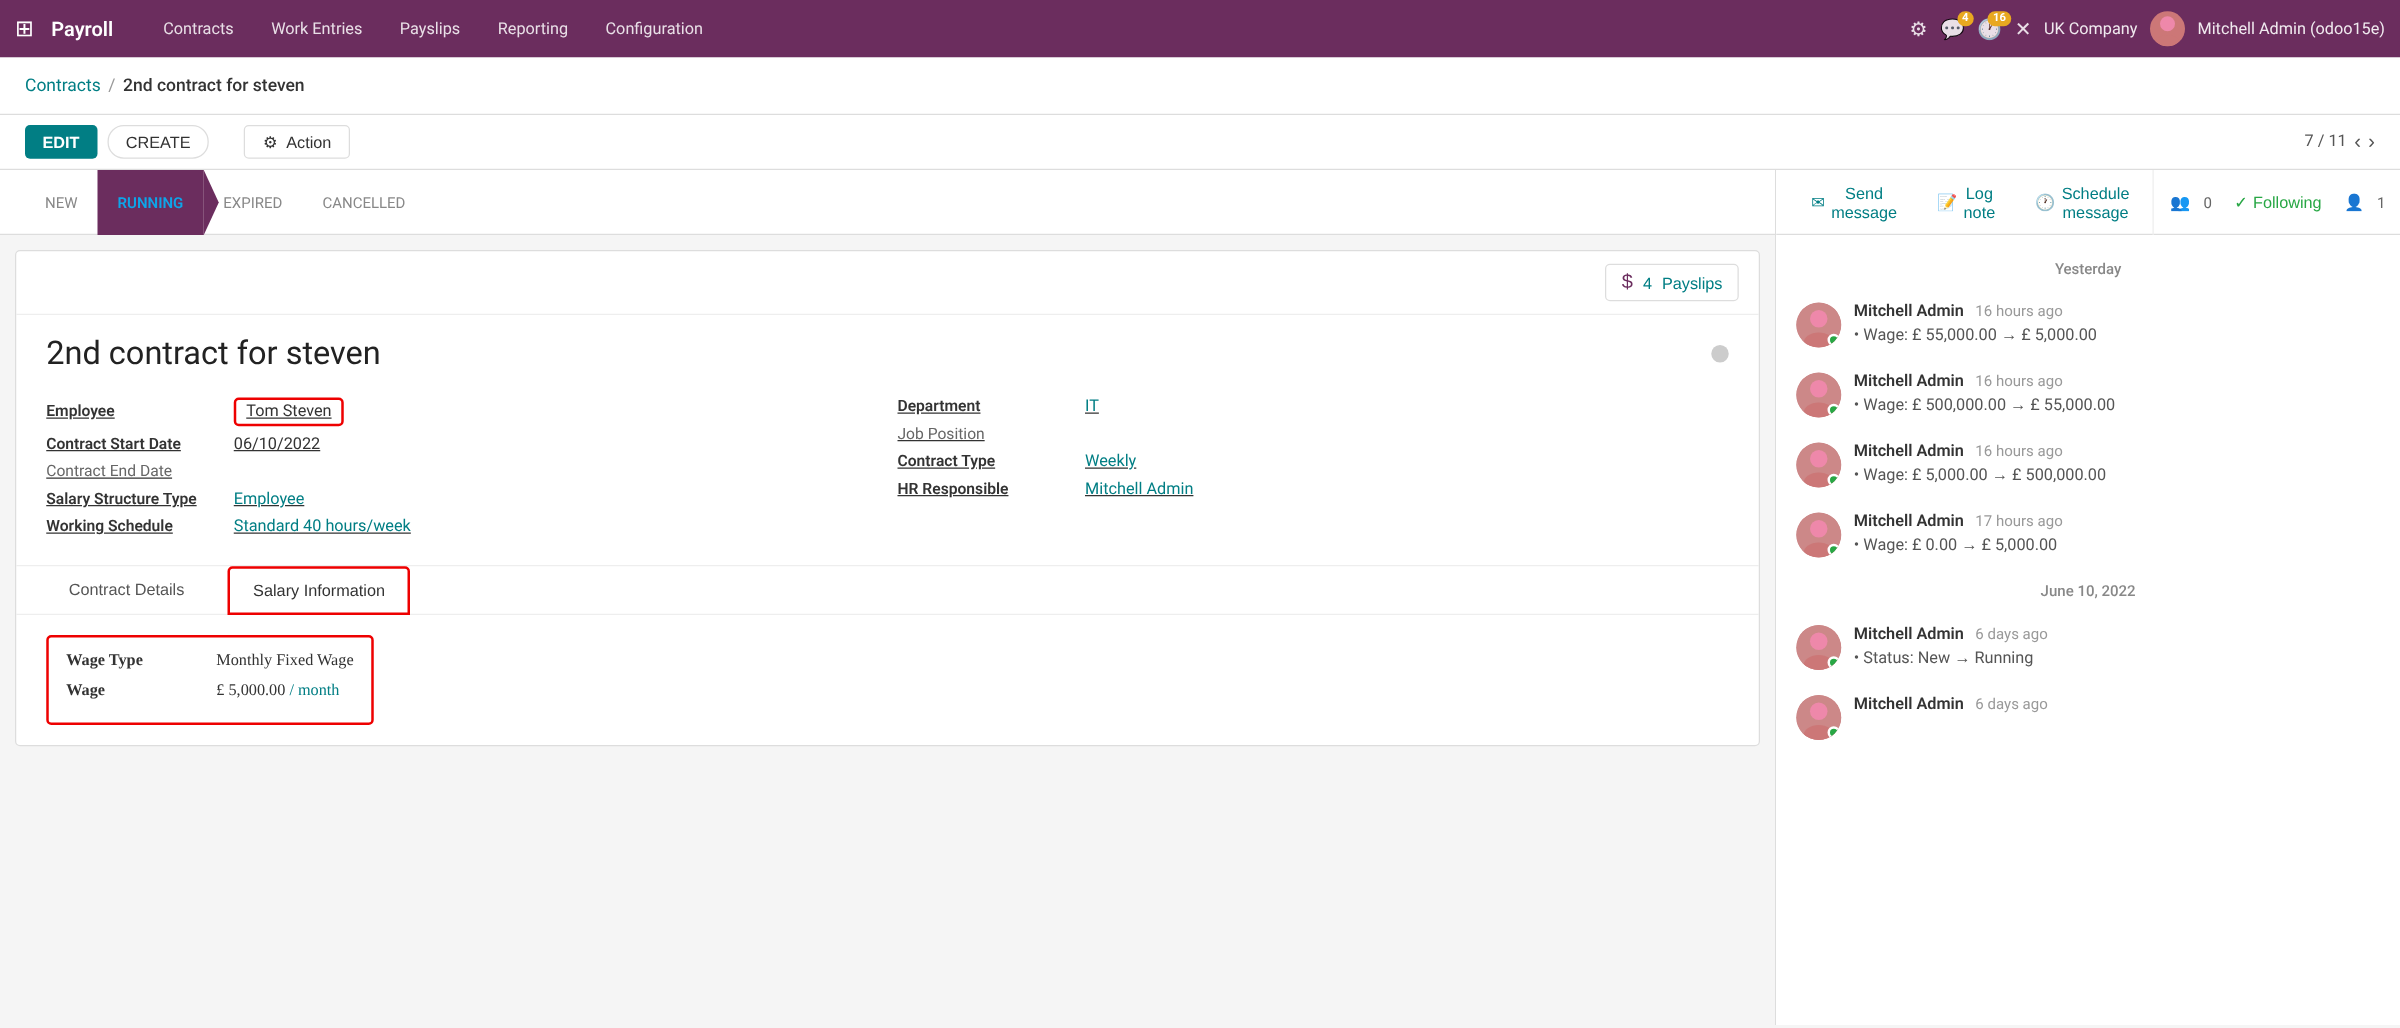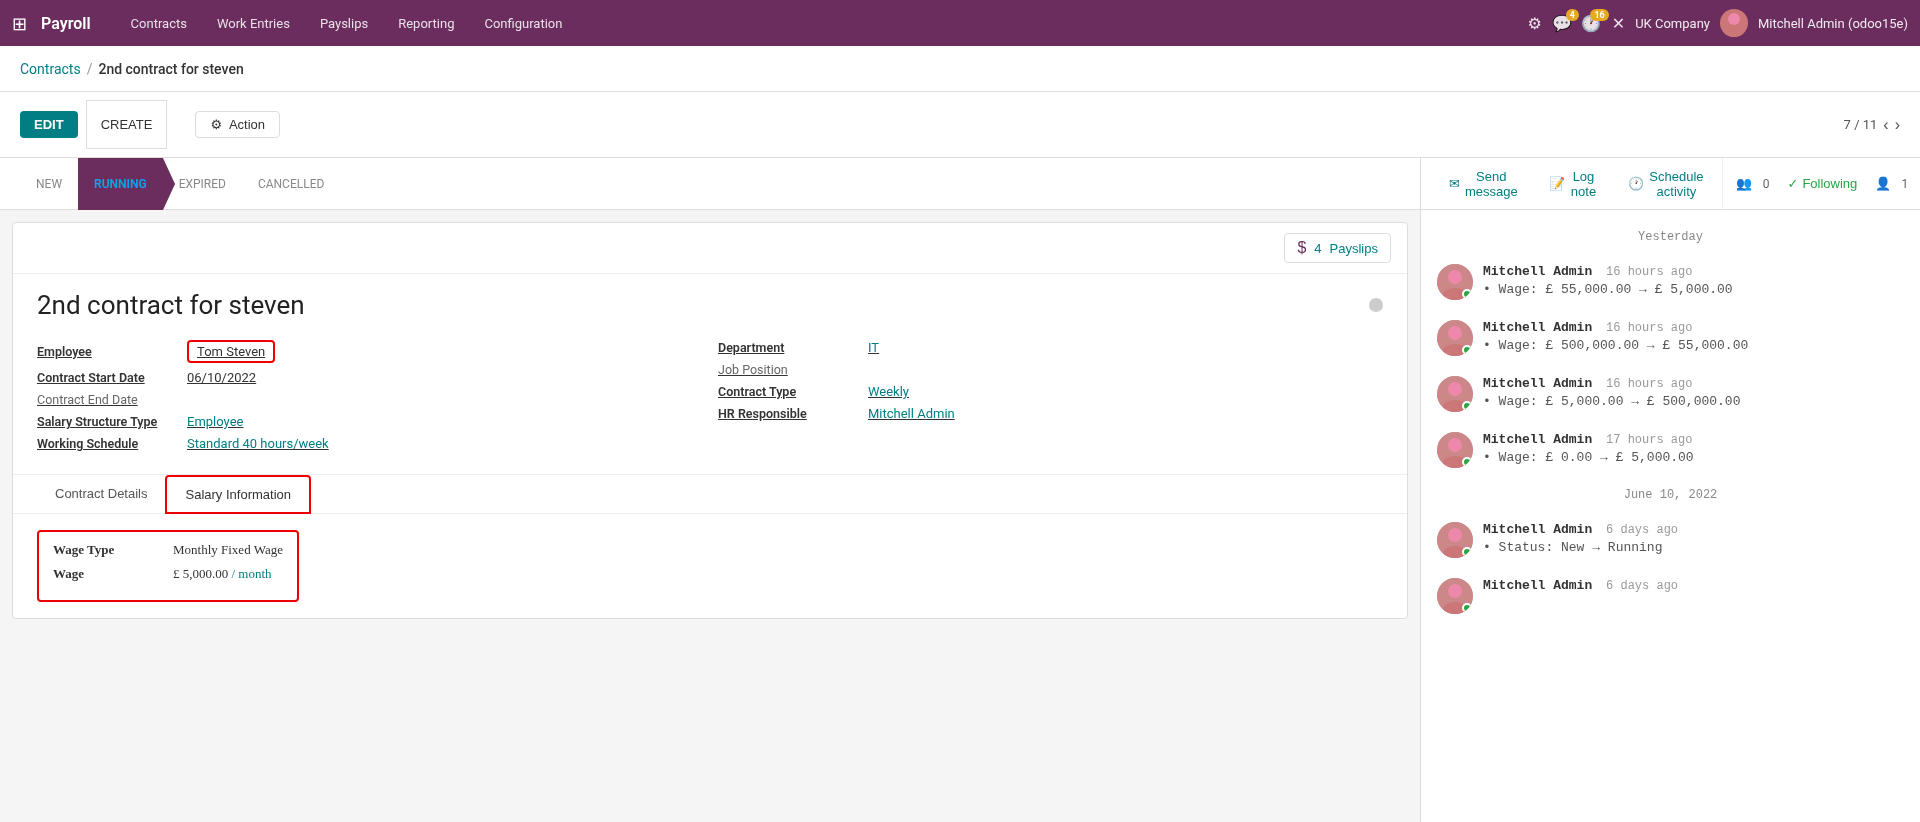--- a/index.html
+++ b/index.html
@@ -58,22 +58,22 @@
       display: flex;
       align-items: center;
       gap: 8px;
       border-bottom: 1px solid #ddd;
     }
     .btn-edit {
       background: #017e84; color: #fff; border: none; padding: 6px 14px;
       border-radius: 4px; cursor: pointer; font-size: 13px; font-weight: 600;
     }
     .btn-create {
-      background: #fff; color: #333; border: 1px solid #ddd; padding: 16px 14px;
-      border-radius: 0; cursor: pointer; font-size: 13px;
+      background: #fff; color: #333; border: 1px solid #ddd; padding: 5px 14px;
+      border-radius: 13px; cursor: pointer; font-size: 13px;
     }
     .btn-action {
       background: #fff; color: #333; border: 1px solid #ddd; padding: 5px 14px;
       border-radius: 4px; cursor: pointer; font-size: 13px; margin-left: 20px;
     }
     .action-bar .gear-icon { margin-right: 4px; }
     .nav-pagination { margin-left: auto; display: flex; align-items: center; gap: 6px; color: #555; font-size: 13px; }
     .nav-pagination .arrow-btn { background: none; border: none; cursor: pointer; color: #555; font-size: 16px; }
 
     
@@ -140,41 +140,41 @@
 
     .form-fields { display: grid; grid-template-columns: 1fr 1fr; gap: 16px; padding: 10px 24px 16px; text-decoration: underline; }
     .field-row { display: flex; align-items: baseline; margin-bottom: 7px; }
     .field-label { color: #666; font-size: 12.5px; min-width: 150px; flex-shrink: 0; }
     .field-label.bold { font-weight: 600; color: #333; }
     .field-value { color: #333; font-size: 13px; }
     .field-value.link { color: #017e84; cursor: pointer; }
     .field-value.empty { color: #bbb; }
 
     
-    .form-tabs { display: flex; border-top: 1px solid #eee; border-bottom: 1px solid #eee; padding: 0 24px; }
+    .form-tabs { display: flex; border-top: 1px solid #eee; border-bottom: 1px solid #eee; padding: 0 24px; gap: 17px; }
     .tab-btn {
       padding: 10px 18px; cursor: pointer; font-size: 13px;
       background: none; border: none; color: #555; border-bottom: 2px solid transparent;
       margin-bottom: -1px;
     }
     .tab-btn.active { color: #017e84; border-bottom: 2px solid #017e84; font-weight: 500; }
     .tab-btn.highlighted { border: 2px solid #e00; color: #333; border-radius: 4px 4px 0 0; }
 
     
     .salary-info { padding: 16px 24px; }
     .salary-highlight-box { border: 2px solid #e00; border-radius: 4px; padding: 10px 14px; display: inline-block; }
     .salary-field-row { display: flex; align-items: baseline; margin-bottom: 8px; font-family: Liberation Serif, serif; }
     .salary-label { font-weight: 600; color: #333; font-size: 13px; min-width: 120px; }
     .salary-value { color: #333; font-size: 13px; }
     .salary-value .month { color: #017e84; text-align: right; }
 
     
     .chatter-panel { width: 500px; background: #fff; border-left: 1px solid #ddd; overflow-y: auto; }
     .chatter-header { display: flex; align-items: center; padding: 0 14px; height: 52px; border-bottom: 1px solid #ddd; gap: 4px; }
-    .chatter-messages { padding: 10px 0; font-family: Liberation Mono, monospace; }
+    .chatter-messages { padding: 10px 0; }
     .date-divider { text-align: center; color: #888; font-size: 12px; padding: 10px 0; font-weight: 500; }
     .chatter-entry { display: flex; gap: 10px; padding: 10px 16px; }
     .avatar { width: 36px; height: 36px; border-radius: 50%; flex-shrink: 0; background: #c88; overflow: hidden; position: relative; }
     .avatar-status { position: absolute; bottom: 1px; right: 1px; width: 10px; height: 10px; border-radius: 50%; background: #28a745; border: 2px solid #fff; }
     .chatter-content { flex: 1; }
     .chatter-author { font-weight: 600; font-size: 13px; color: #333; }
     .chatter-time { color: #999; font-size: 12px; margin-left: 6px; }
     .chatter-body { color: #555; font-size: 13px; margin-top: 3px; }
 
     
@@ -347,21 +347,21 @@
       <button class="chatter-btn">
         <span>✉</span>
         <span>Send message</span>
       </button>
       <button class="chatter-btn">
         <span>📝</span>
         <span>Log note</span>
       </button>
       <button class="chatter-btn">
         <span>🕐</span>
-        <span>Schedule activity</span>
+        <span>Schedule message</span>
       </button>
       <div class="chatter-right-actions">
         <span>👥</span>
         <span class="badge-count">0</span>
         <button class="following-btn">
           <span style="color:#28a745;">✓</span>
           <span>Following</span>
         </button>
         <span>👤</span>
         <span class="badge-count">1</span>

